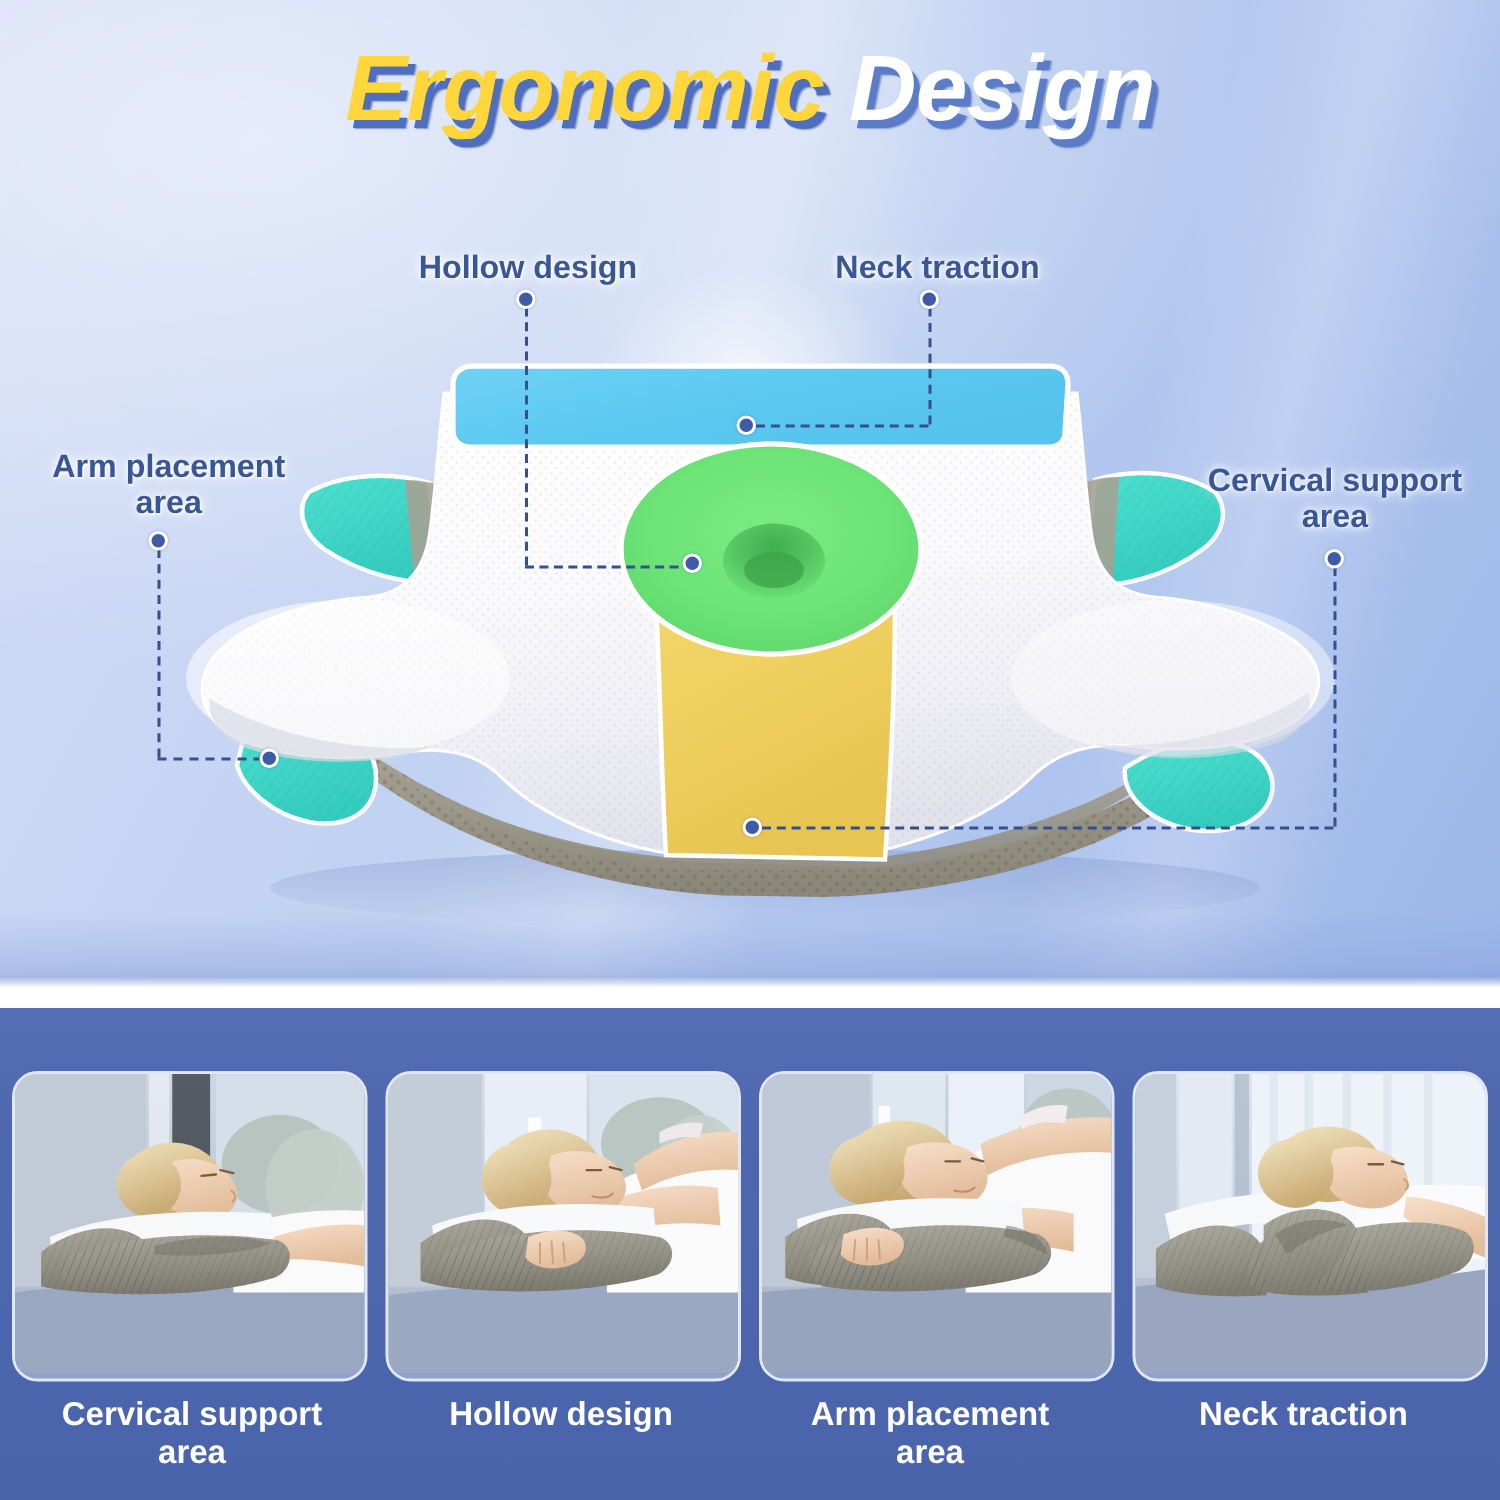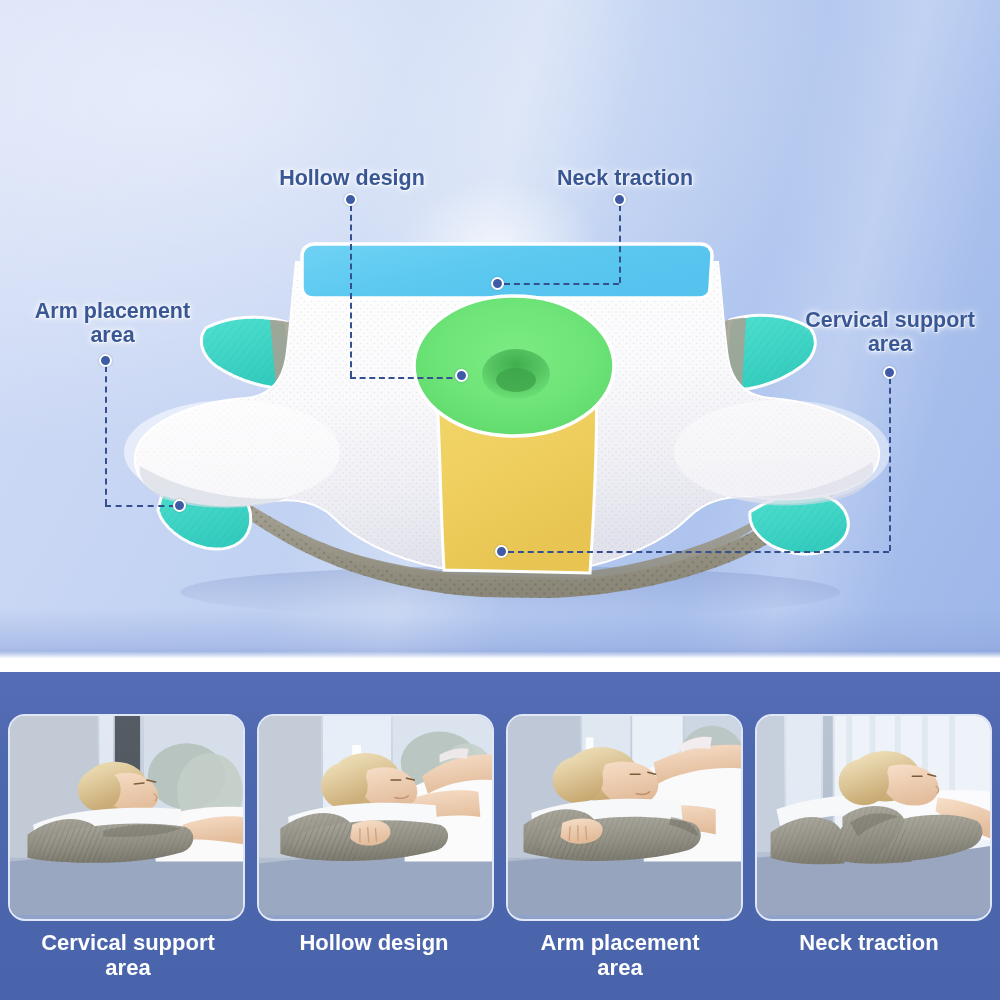--- a/index.html
+++ b/index.html
@@ -105,20 +105,23 @@
 <body>
 
 <div class="stage">
 
   <div class="hero">
     <div class="hero-sheen"></div>
     <div class="hero-glow"></div>
     <div class="hero-glow2"></div>
   </div>
 
+  <div class="title">
+    <span class="w1">Ergonomic</span><span>&nbsp;</span><span class="w2">Design</span>
+  </div>
 
   <div class="pillow">
     <svg viewBox="0 0 790 380" preserveAspectRatio="none" aria-hidden="true">
       <defs>
         <linearGradient id="gWhite" x1="0" y1="0" x2="0.25" y2="1">
           <stop offset="0%" stop-color="#ffffff"></stop>
           <stop offset="48%" stop-color="#fafafc"></stop>
           <stop offset="78%" stop-color="#eeeef4"></stop>
           <stop offset="100%" stop-color="#e2e2ec"></stop>
         </linearGradient>

